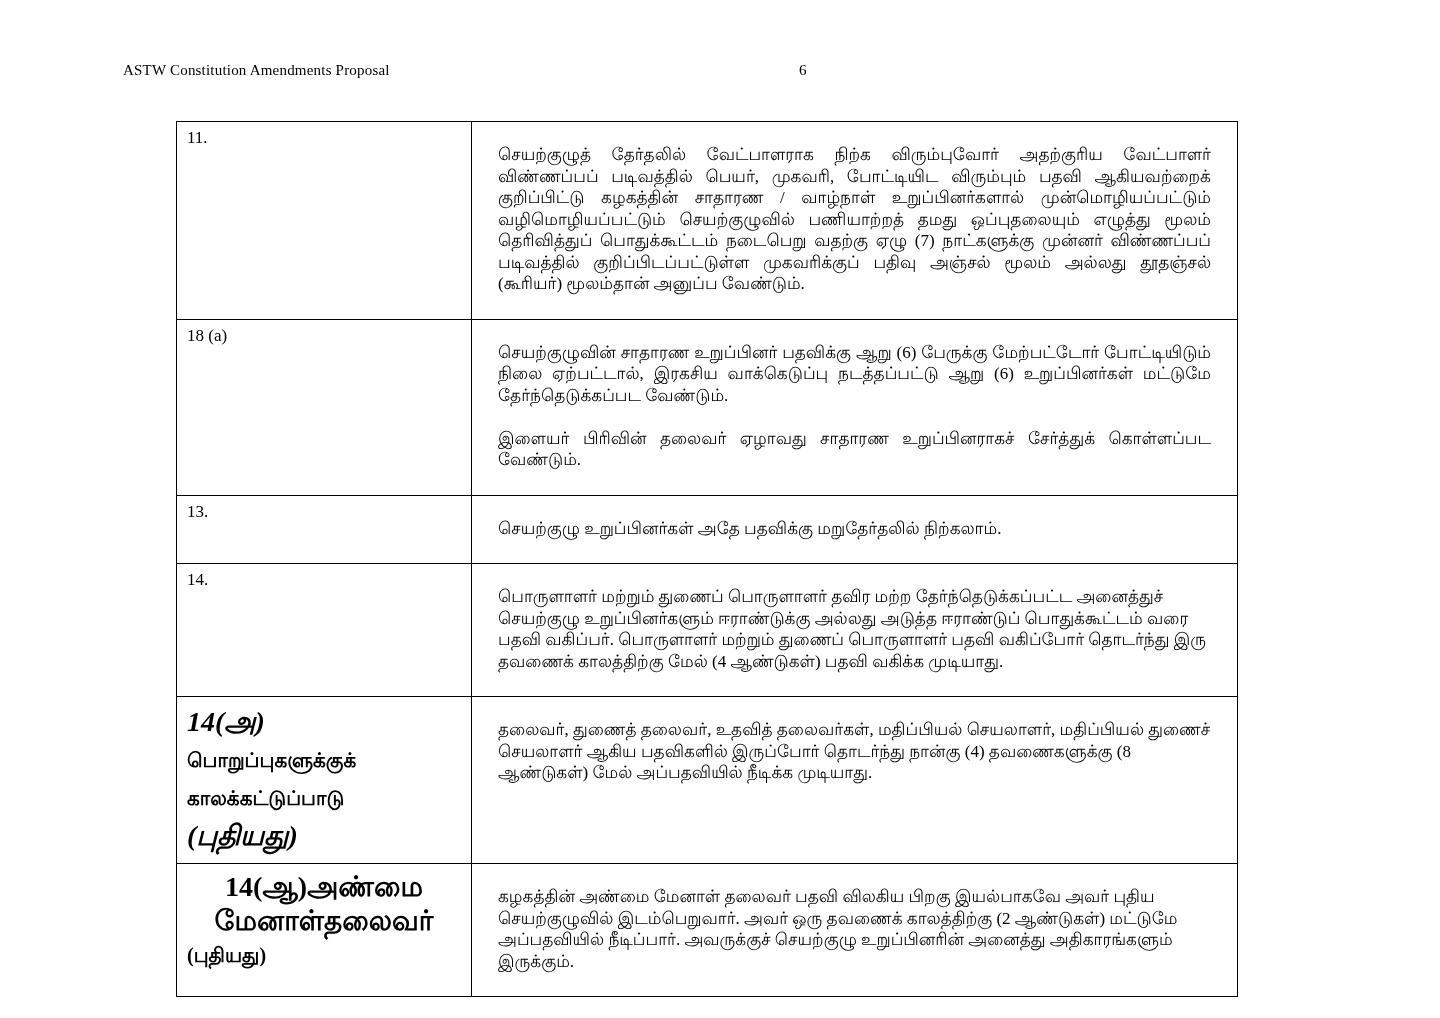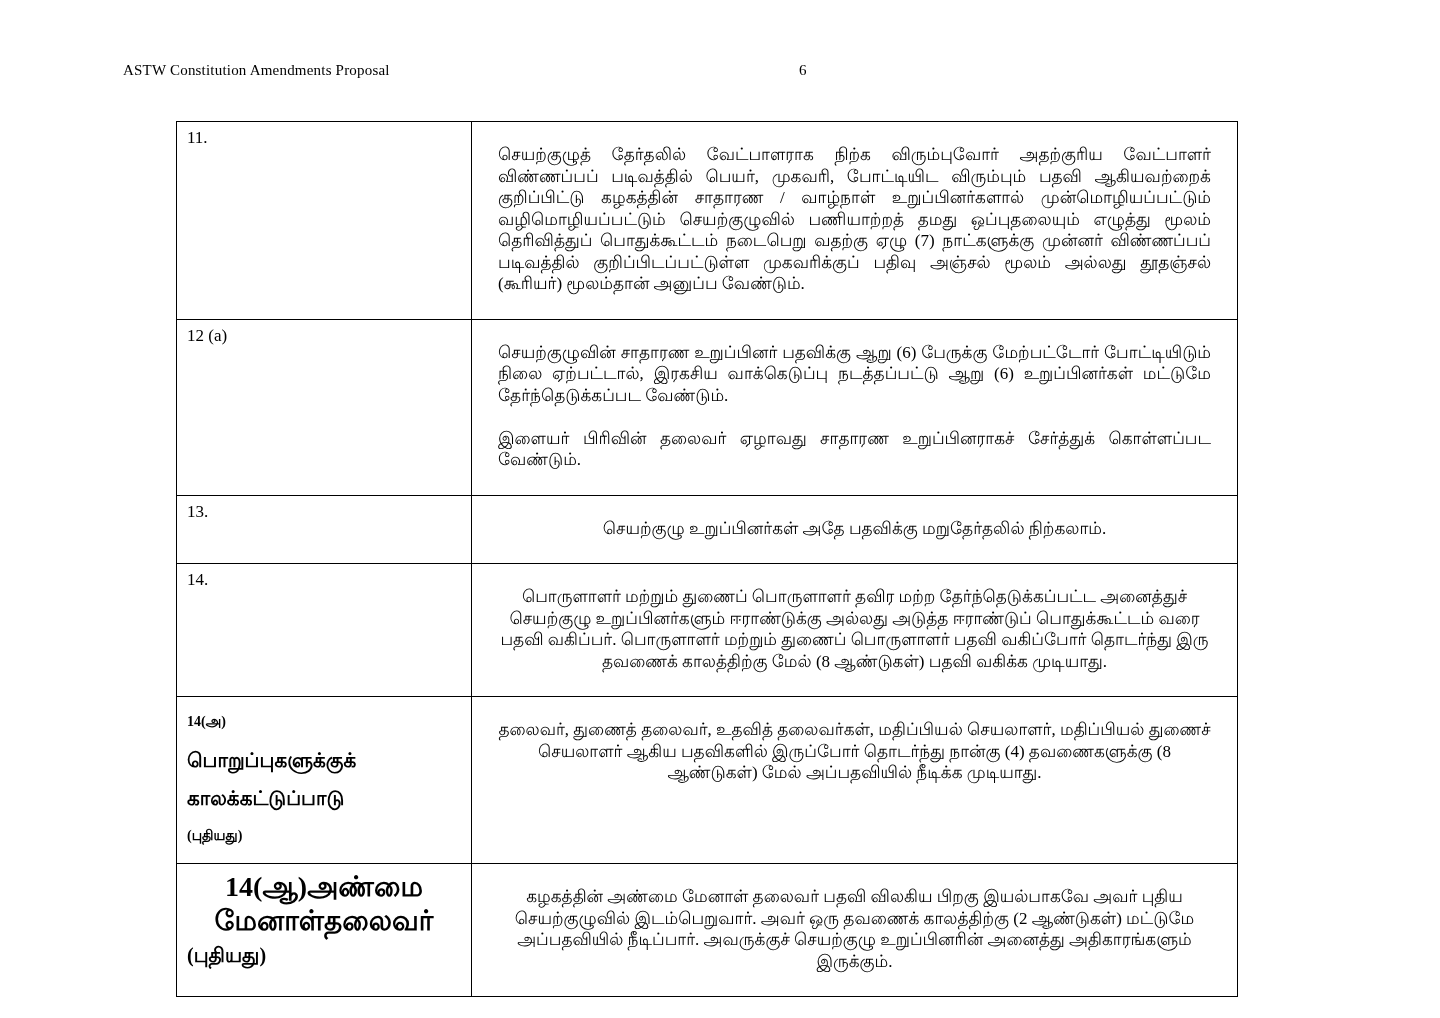--- a/index.html
+++ b/index.html
@@ -61,21 +61,20 @@
 
   .label-cell {
     width: 295px;
     font-size: 17px;
   }
 
   .content-cell {
     width: 766px;
     font-size: 17px;
     line-height: 21.5px;
-    text-align: center;
   }
 
   .content-cell p {
     margin: 16px;
   }
 
   .content-cell p + p {
     margin-top: 21.5px;
   }
 
@@ -90,21 +89,21 @@
 
   .bold-label {
     font-weight: bold;
     padding-top: 10px;
   }
 
   .lbl-line {
     line-height: 38px;
   }
 
-  .lbl-line.sm { font-size: 14px; }
+  .lbl-line.sm { font-size: 28px; font-style: italic; }
   .lbl-line.lg { font-size: 20px; }
 
   .lbl-flex {
     display: flex;
     justify-content: center;
     font-size: 28px;
     line-height: 34px;
   }
 
   .lbl-line.row14b-last {
@@ -129,21 +128,21 @@
         <td class="label-cell">
           <span>11.</span>
         </td>
         <td class="content-cell justify">
           <p>செயற்குழுத் தேர்தலில் வேட்பாளராக நிற்க விரும்புவோர் அதற்குரிய வேட்பாளர் விண்ணப்பப் படிவத்தில் பெயர், முகவரி, போட்டியிட விரும்பும் பதவி ஆகியவற்றைக் குறிப்பிட்டு கழகத்தின் சாதாரண / வாழ்நாள் உறுப்பினர்களால் முன்மொழியப்பட்டும் வழிமொழியப்பட்டும் செயற்குழுவில் பணியாற்றத் தமது ஒப்புதலையும் எழுத்து மூலம் தெரிவித்துப் பொதுக்கூட்டம் நடைபெறு வதற்கு ஏழு (7) நாட்களுக்கு முன்னர் விண்ணப்பப் படிவத்தில் குறிப்பிடப்பட்டுள்ள முகவரிக்குப் பதிவு அஞ்சல் மூலம் அல்லது தூதஞ்சல் (கூரியர்) மூலம்தான் அனுப்ப வேண்டும்.</p>
         </td>
       </tr>
 
       <tr class="row-12a">
         <td class="label-cell">
-          <span>12 (a)</span>
+          <span>18 (a)</span>
         </td>
         <td class="content-cell justify">
           <p>செயற்குழுவின் சாதாரண உறுப்பினர் பதவிக்கு ஆறு (6) பேருக்கு மேற்பட்டோர் போட்டியிடும் நிலை ஏற்பட்டால், இரகசிய வாக்கெடுப்பு நடத்தப்பட்டு ஆறு (6) உறுப்பினர்கள் மட்டுமே தேர்ந்தெடுக்கப்பட வேண்டும்.</p>
           <p>இளையர் பிரிவின் தலைவர் ஏழாவது சாதாரண உறுப்பினராகச் சேர்த்துக் கொள்ளப்பட வேண்டும்.</p>
         </td>
       </tr>
 
       <tr class="row-13">
         <td class="label-cell">
           <span>13.</span>
@@ -151,21 +150,21 @@
         <td class="content-cell">
           <p>செயற்குழு உறுப்பினர்கள் அதே பதவிக்கு மறுதேர்தலில் நிற்கலாம்.</p>
         </td>
       </tr>
 
       <tr class="row-14">
         <td class="label-cell">
           <span>14.</span>
         </td>
         <td class="content-cell">
-          <p>பொருளாளர் மற்றும் துணைப் பொருளாளர் தவிர மற்ற தேர்ந்தெடுக்கப்பட்ட அனைத்துச் செயற்குழு உறுப்பினர்களும் ஈராண்டுக்கு அல்லது அடுத்த ஈராண்டுப் பொதுக்கூட்டம் வரை பதவி வகிப்பர். பொருளாளர் மற்றும் துணைப் பொருளாளர் பதவி வகிப்போர் தொடர்ந்து இரு தவணைக் காலத்திற்கு மேல் (8 ஆண்டுகள்) பதவி வகிக்க முடியாது.</p>
+          <p>பொருளாளர் மற்றும் துணைப் பொருளாளர் தவிர மற்ற தேர்ந்தெடுக்கப்பட்ட அனைத்துச் செயற்குழு உறுப்பினர்களும் ஈராண்டுக்கு அல்லது அடுத்த ஈராண்டுப் பொதுக்கூட்டம் வரை பதவி வகிப்பர். பொருளாளர் மற்றும் துணைப் பொருளாளர் பதவி வகிப்போர் தொடர்ந்து இரு தவணைக் காலத்திற்கு மேல் (4 ஆண்டுகள்) பதவி வகிக்க முடியாது.</p>
         </td>
       </tr>
 
       <tr class="row-14a">
         <td class="label-cell bold-label">
           <div class="lbl-line sm">14(அ)</div>
           <div class="lbl-line lg">பொறுப்புகளுக்குக்</div>
           <div class="lbl-line lg">காலக்கட்டுப்பாடு</div>
           <div class="lbl-line sm">(புதியது)</div>
         </td>

